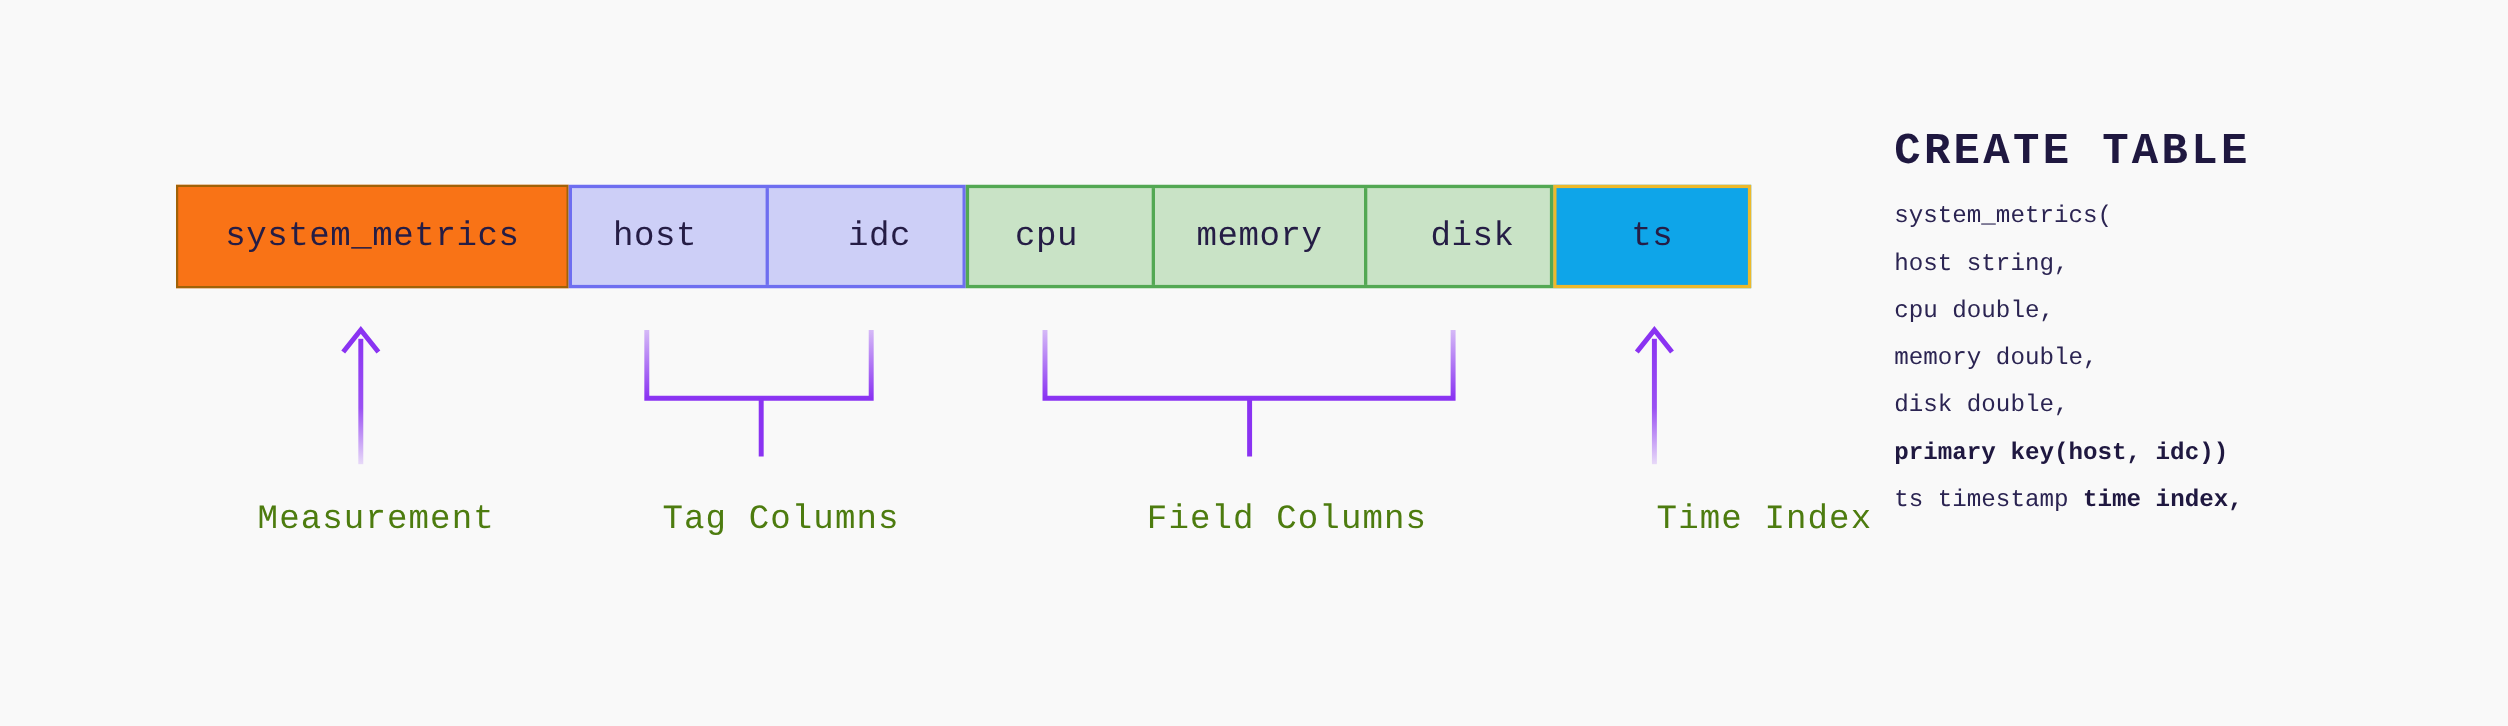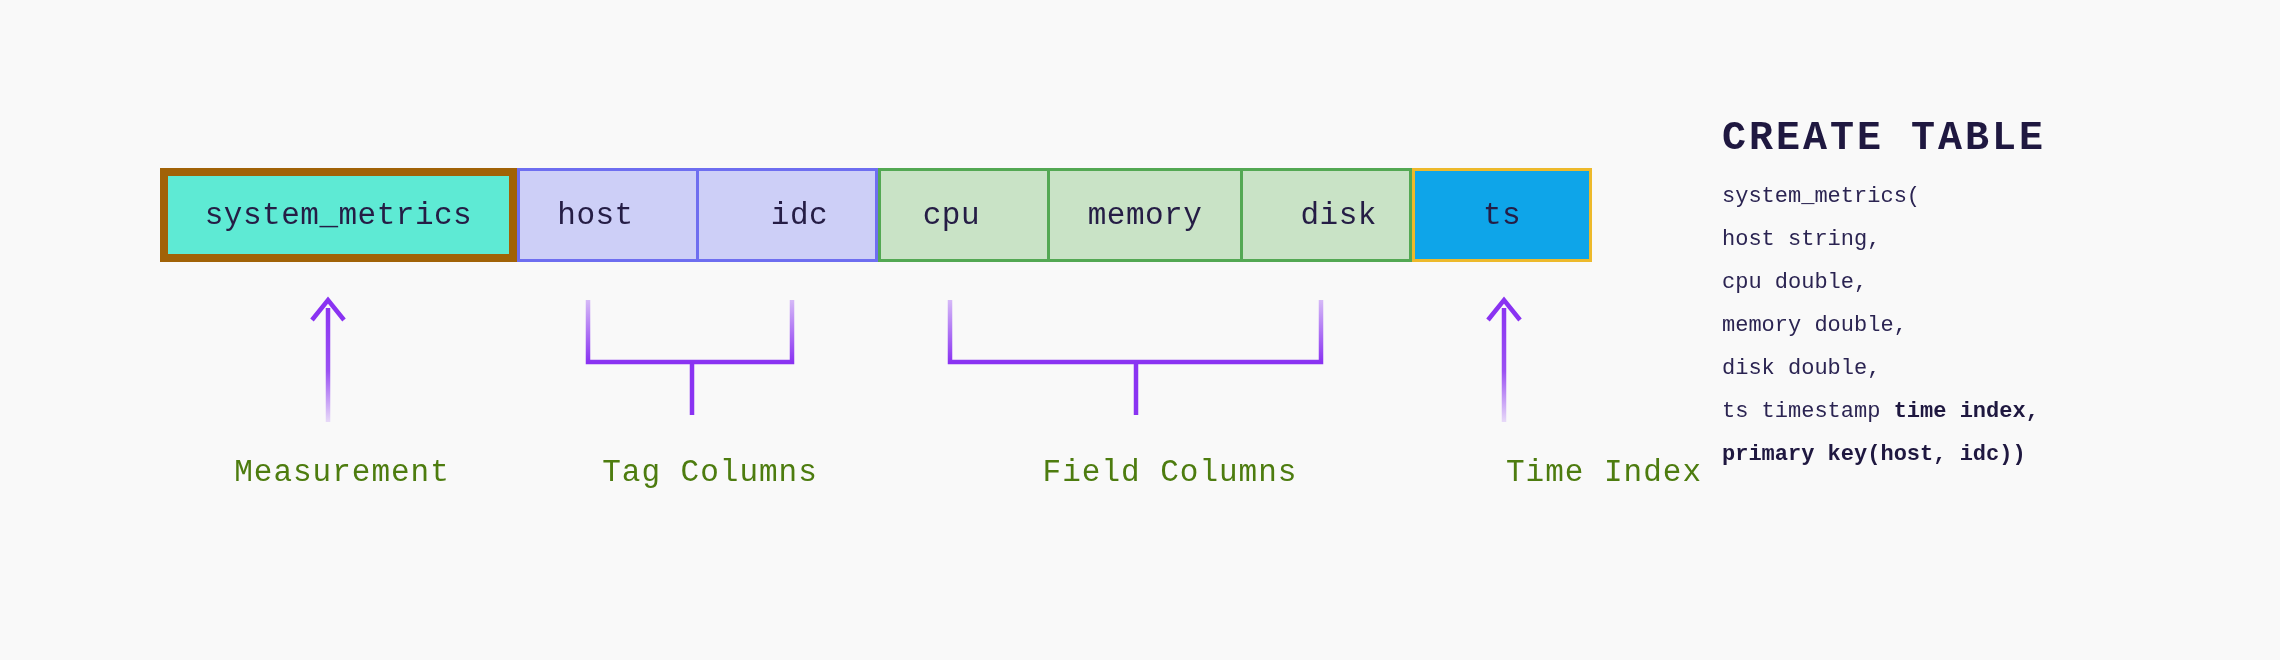--- a/index.html
+++ b/index.html
@@ -17,21 +17,21 @@
     display:flex;align-items:stretch;
   }
   .box,.group{box-sizing:border-box;height:94px;}
   .box{
     display:flex;align-items:center;justify-content:center;
   }
   .group{display:flex;align-items:stretch;gap:25px;}
   .cell{
     flex:1;display:flex;align-items:center;justify-content:center;
   }
-  .measurement{width:357px;background:#5eead4;border:8px solid #a16207;}
+  .measurement{width:357px;background:#f97316;border:2px solid #a16207;}
   .tag{width:361px;background:#cdcff7;border:3px solid #6e6ef0;}
   .tag .divider{width:3px;background:#6e6ef0;}
   .field{width:534px;background:#c9e3c6;border:3px solid #53a853;}
   .field .divider{width:3px;background:#53a853;}
   .time{width:180px;background:#0ea5e9;border:3px solid #edb92b;}
   .box-label{
     font-size:31px;letter-spacing:.5px;color:#251d45;white-space:nowrap;
   }
   
   .connectors{position:absolute;left:0;top:0;width:2280px;height:660px;}
@@ -128,18 +128,18 @@
   <div class="ann-label" style="left:1604px">Time Index</div>
 
   <div class="sql">
     <div class="sql-heading">CREATE TABLE</div>
     <div class="sql-code" id="sql-code">
         <div class="sql-line"><span>system_metrics(</span></div>
         <div class="sql-line"><span>host string,</span></div>
         <div class="sql-line"><span>cpu double,</span></div>
         <div class="sql-line"><span>memory double,</span></div>
         <div class="sql-line"><span>disk double,</span></div>
+        <div class="sql-line"><span class="b">primary key(host, idc))</span></div>
         <div class="sql-line"><span>ts timestamp </span><span class="b">time index,</span></div>
-        <div class="sql-line"><span class="b">primary key(host, idc))</span></div>
       </div>
   </div>
 
 </div>
 
 </body></html>

